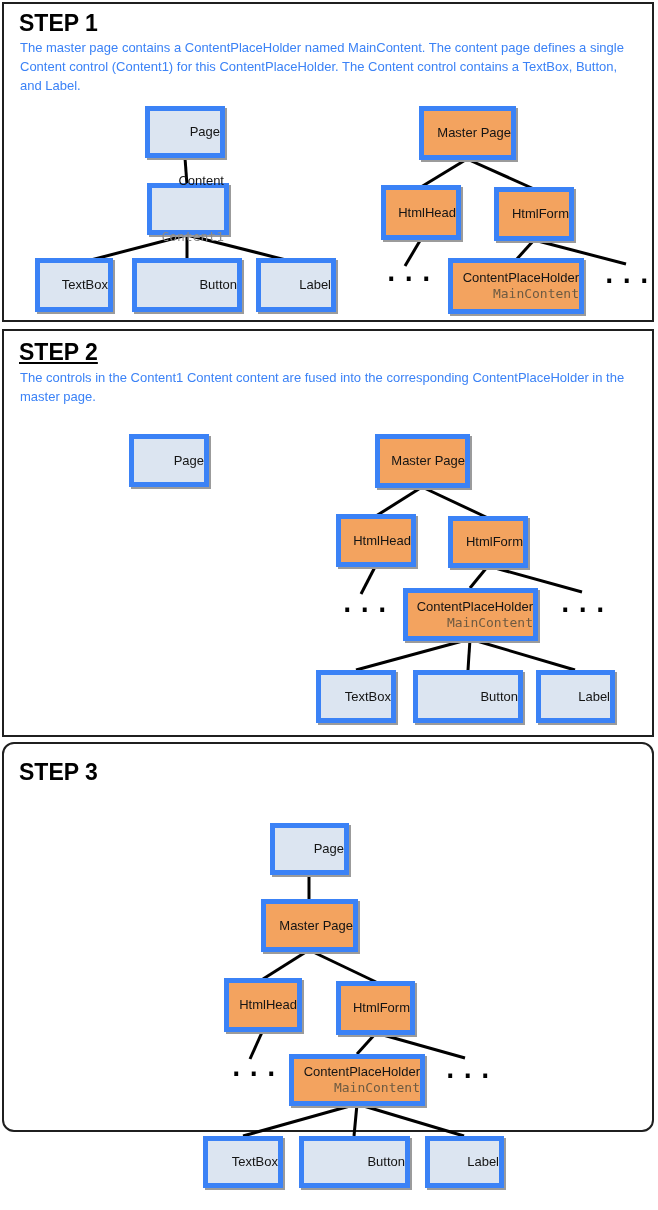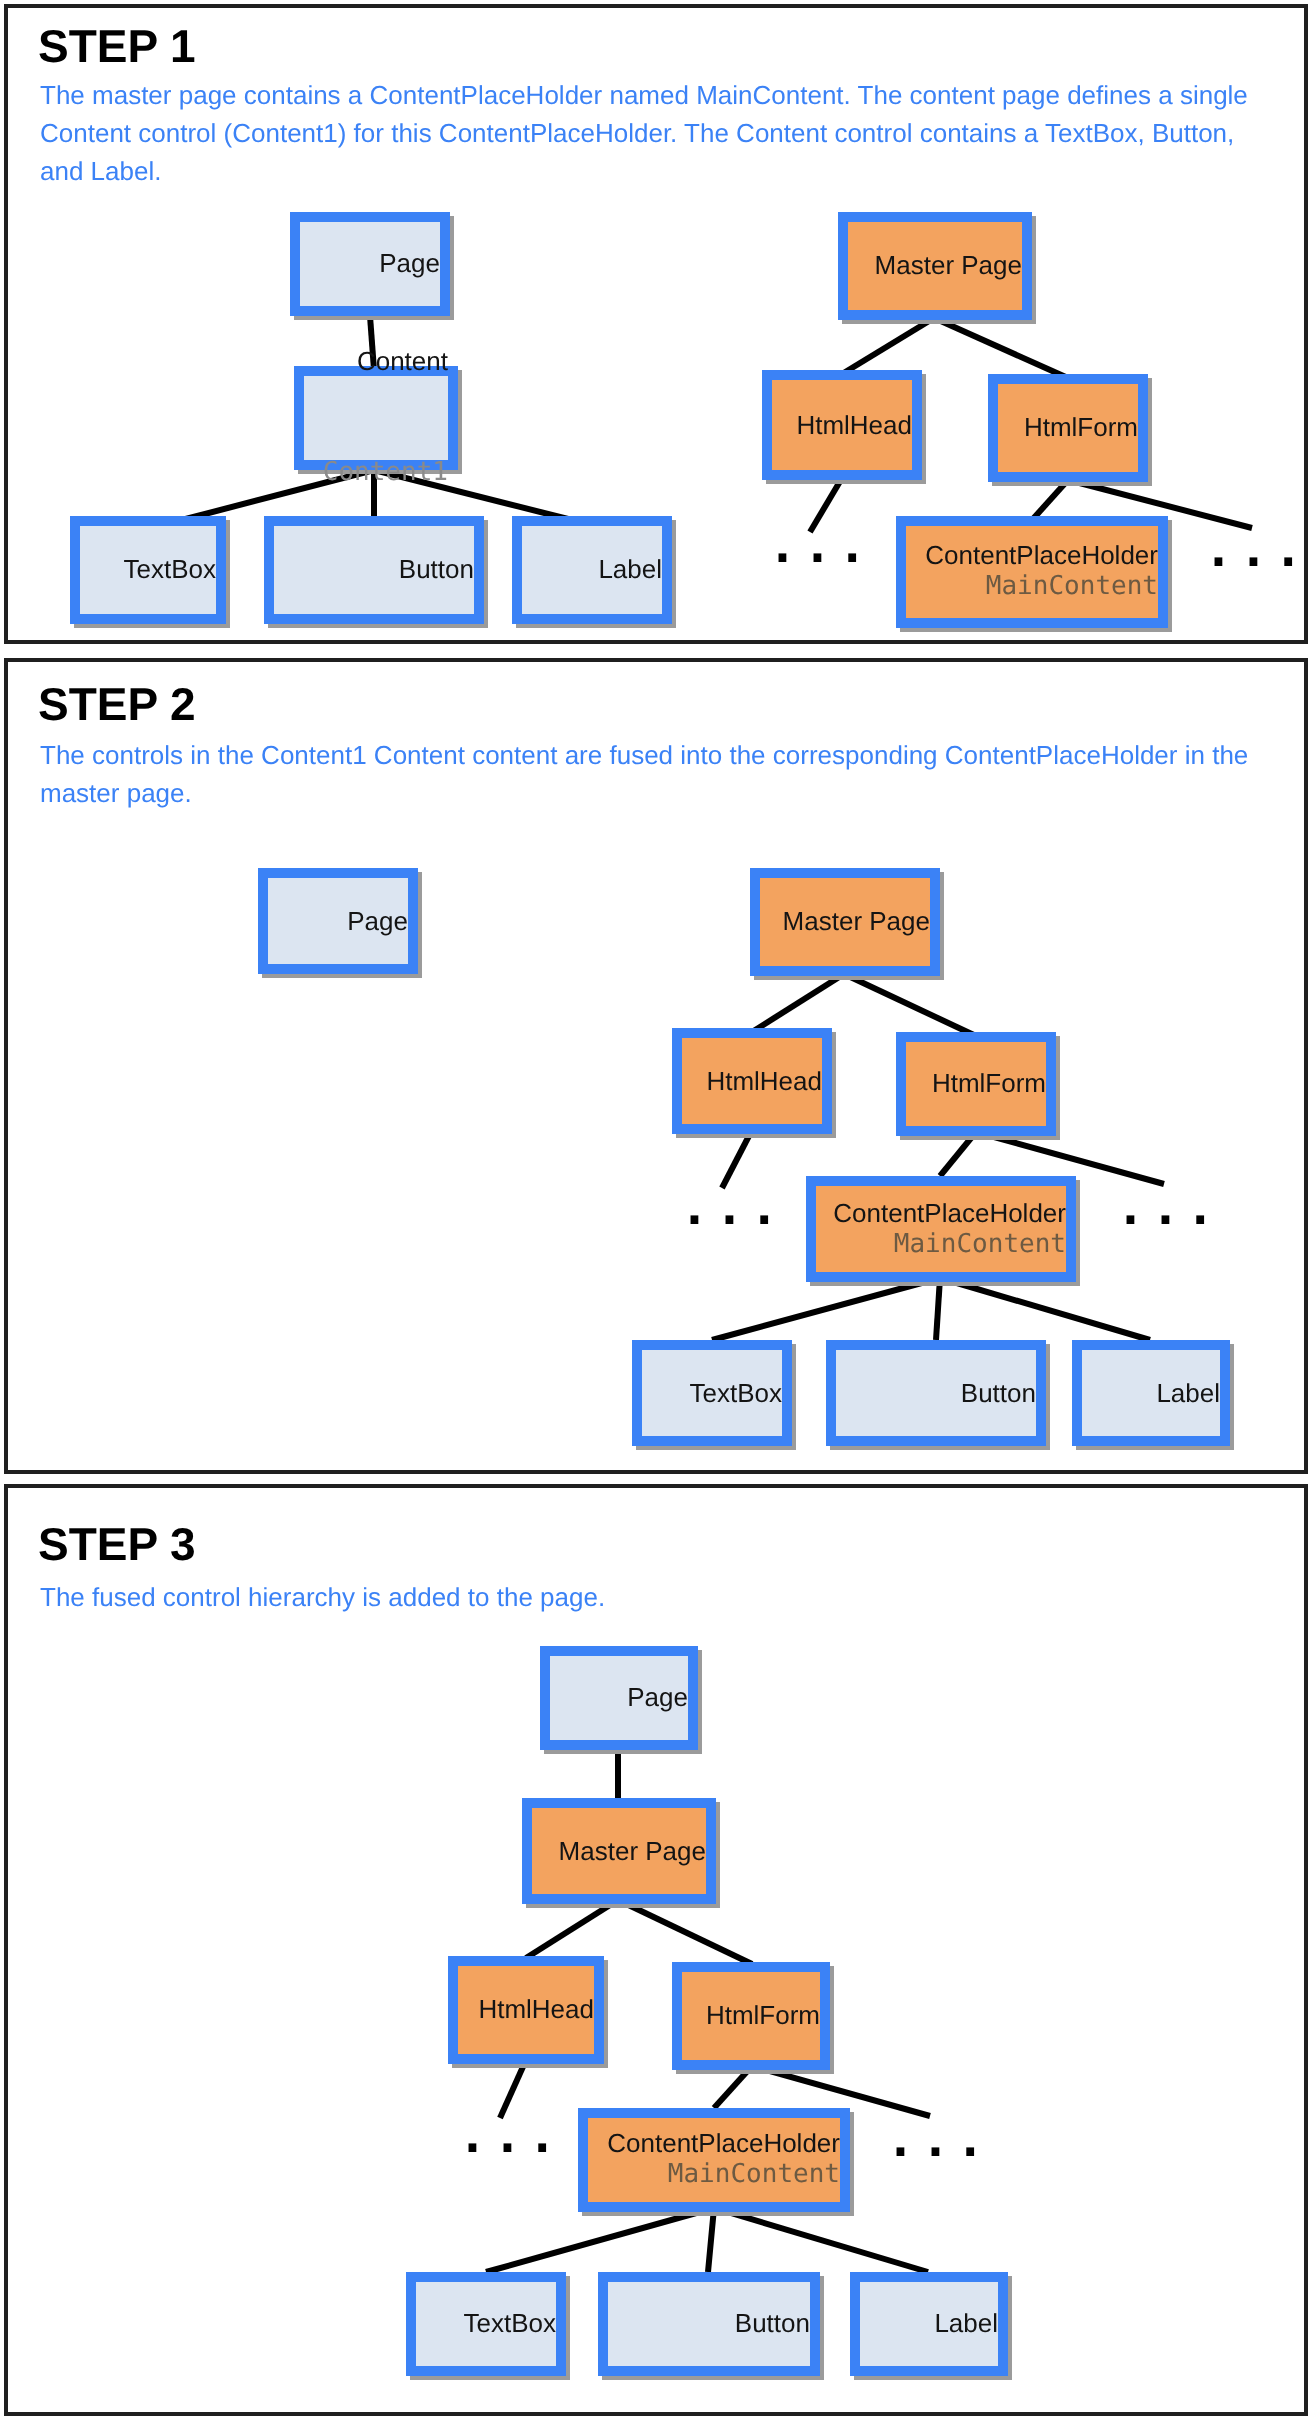--- a/index.html
+++ b/index.html
@@ -3,21 +3,21 @@
 <meta charset="utf-8">
 <style>
   html,body { margin:0; padding:0; background:#ffffff; }
   body { font-family:"Liberation Sans", sans-serif; color:#1a1a1a; }
   #stage { position:relative; width:658px; height:1210px; background:#ffffff; overflow:hidden; }
 
   .panel { position:absolute; left:2px; width:652px; background:#ffffff;
            border:2px solid #1f1f1f; box-sizing:border-box; }
   #panel1 { top:2px;   height:320px;padding-left:24px; }
   #panel2 { top:329px; height:408px; }
-  #panel3 { top:742px; height:466px; }
+  #panel3 { top:742px; height:390px;border-radius:12px; }
 
   .step-title { position:absolute; left:15px; margin:0; font-size:23px; font-weight:bold;
                 letter-spacing:0px; color:#000; }
   .step-desc  { position:absolute; left:16px; margin:0; font-size:13px; line-height:19px;
                 width:610px; color:#3b82f6; }
 
   .wires { position:absolute; left:0; top:0; pointer-events:none; }
   .wires line { stroke:#000000; stroke-width:3; }
 
   .node { position:absolute; box-sizing:border-box; border:5px solid #3b82f6;
@@ -84,21 +84,21 @@
     </div>
     <div class="node orange" style="left:444px;top:254px;width:136px;height:56px;">
       <span class="lbl">ContentPlaceHolder</span>
       <span class="sub">MainContent</span>
     </div>
     <div class="dots" style="left:380px;top:264px;">...</div>
     <div class="dots" style="left:598px;top:266px;">...</div>
   </section>
 
   <section class="panel" id="panel2">
-    <h1 class="step-title" style="top:8px;">STEP 2</h1>
+    <h1 class="step-title" style="top:8px;text-decoration:underline;">STEP 2</h1>
     <p class="step-desc" style="top:37px;">The controls in the Content1 Content content are fused into the corresponding ContentPlaceHolder in the master page.</p>
 
     <svg class="wires" width="648" height="404">
       <line x1="418" y1="156" x2="372" y2="185"></line>
       <line x1="418" y1="156" x2="484" y2="187"></line>
       <line x1="372" y1="234" x2="357" y2="263"></line>
       <line x1="484" y1="235" x2="466" y2="257"></line>
       <line x1="484" y1="235" x2="578" y2="261"></line>
       <line x1="466" y1="308" x2="352" y2="339"></line>
       <line x1="466" y1="308" x2="464" y2="339"></line>
@@ -131,21 +131,20 @@
     <div class="node blue" style="left:409px;top:339px;width:110px;height:53px;">
       <span class="lbl">Button</span>
     </div>
     <div class="node blue" style="left:532px;top:339px;width:79px;height:53px;">
       <span class="lbl">Label</span>
     </div>
   </section>
 
   <section class="panel" id="panel3">
     <h1 class="step-title" style="top:15px;">STEP 3</h1>
-    <p class="step-desc" style="top:45px;">The fused control hierarchy is added to the page.</p>
 
     <svg class="wires" width="648" height="462">
       <line x1="305" y1="130" x2="305" y2="156"></line>
       <line x1="305" y1="206" x2="259" y2="235"></line>
       <line x1="305" y1="206" x2="372" y2="238"></line>
       <line x1="259" y1="286" x2="246" y2="315"></line>
       <line x1="372" y1="289" x2="353" y2="310"></line>
       <line x1="372" y1="289" x2="461" y2="314"></line>
       <line x1="353" y1="360" x2="239" y2="392"></line>
       <line x1="353" y1="360" x2="350" y2="392"></line>

